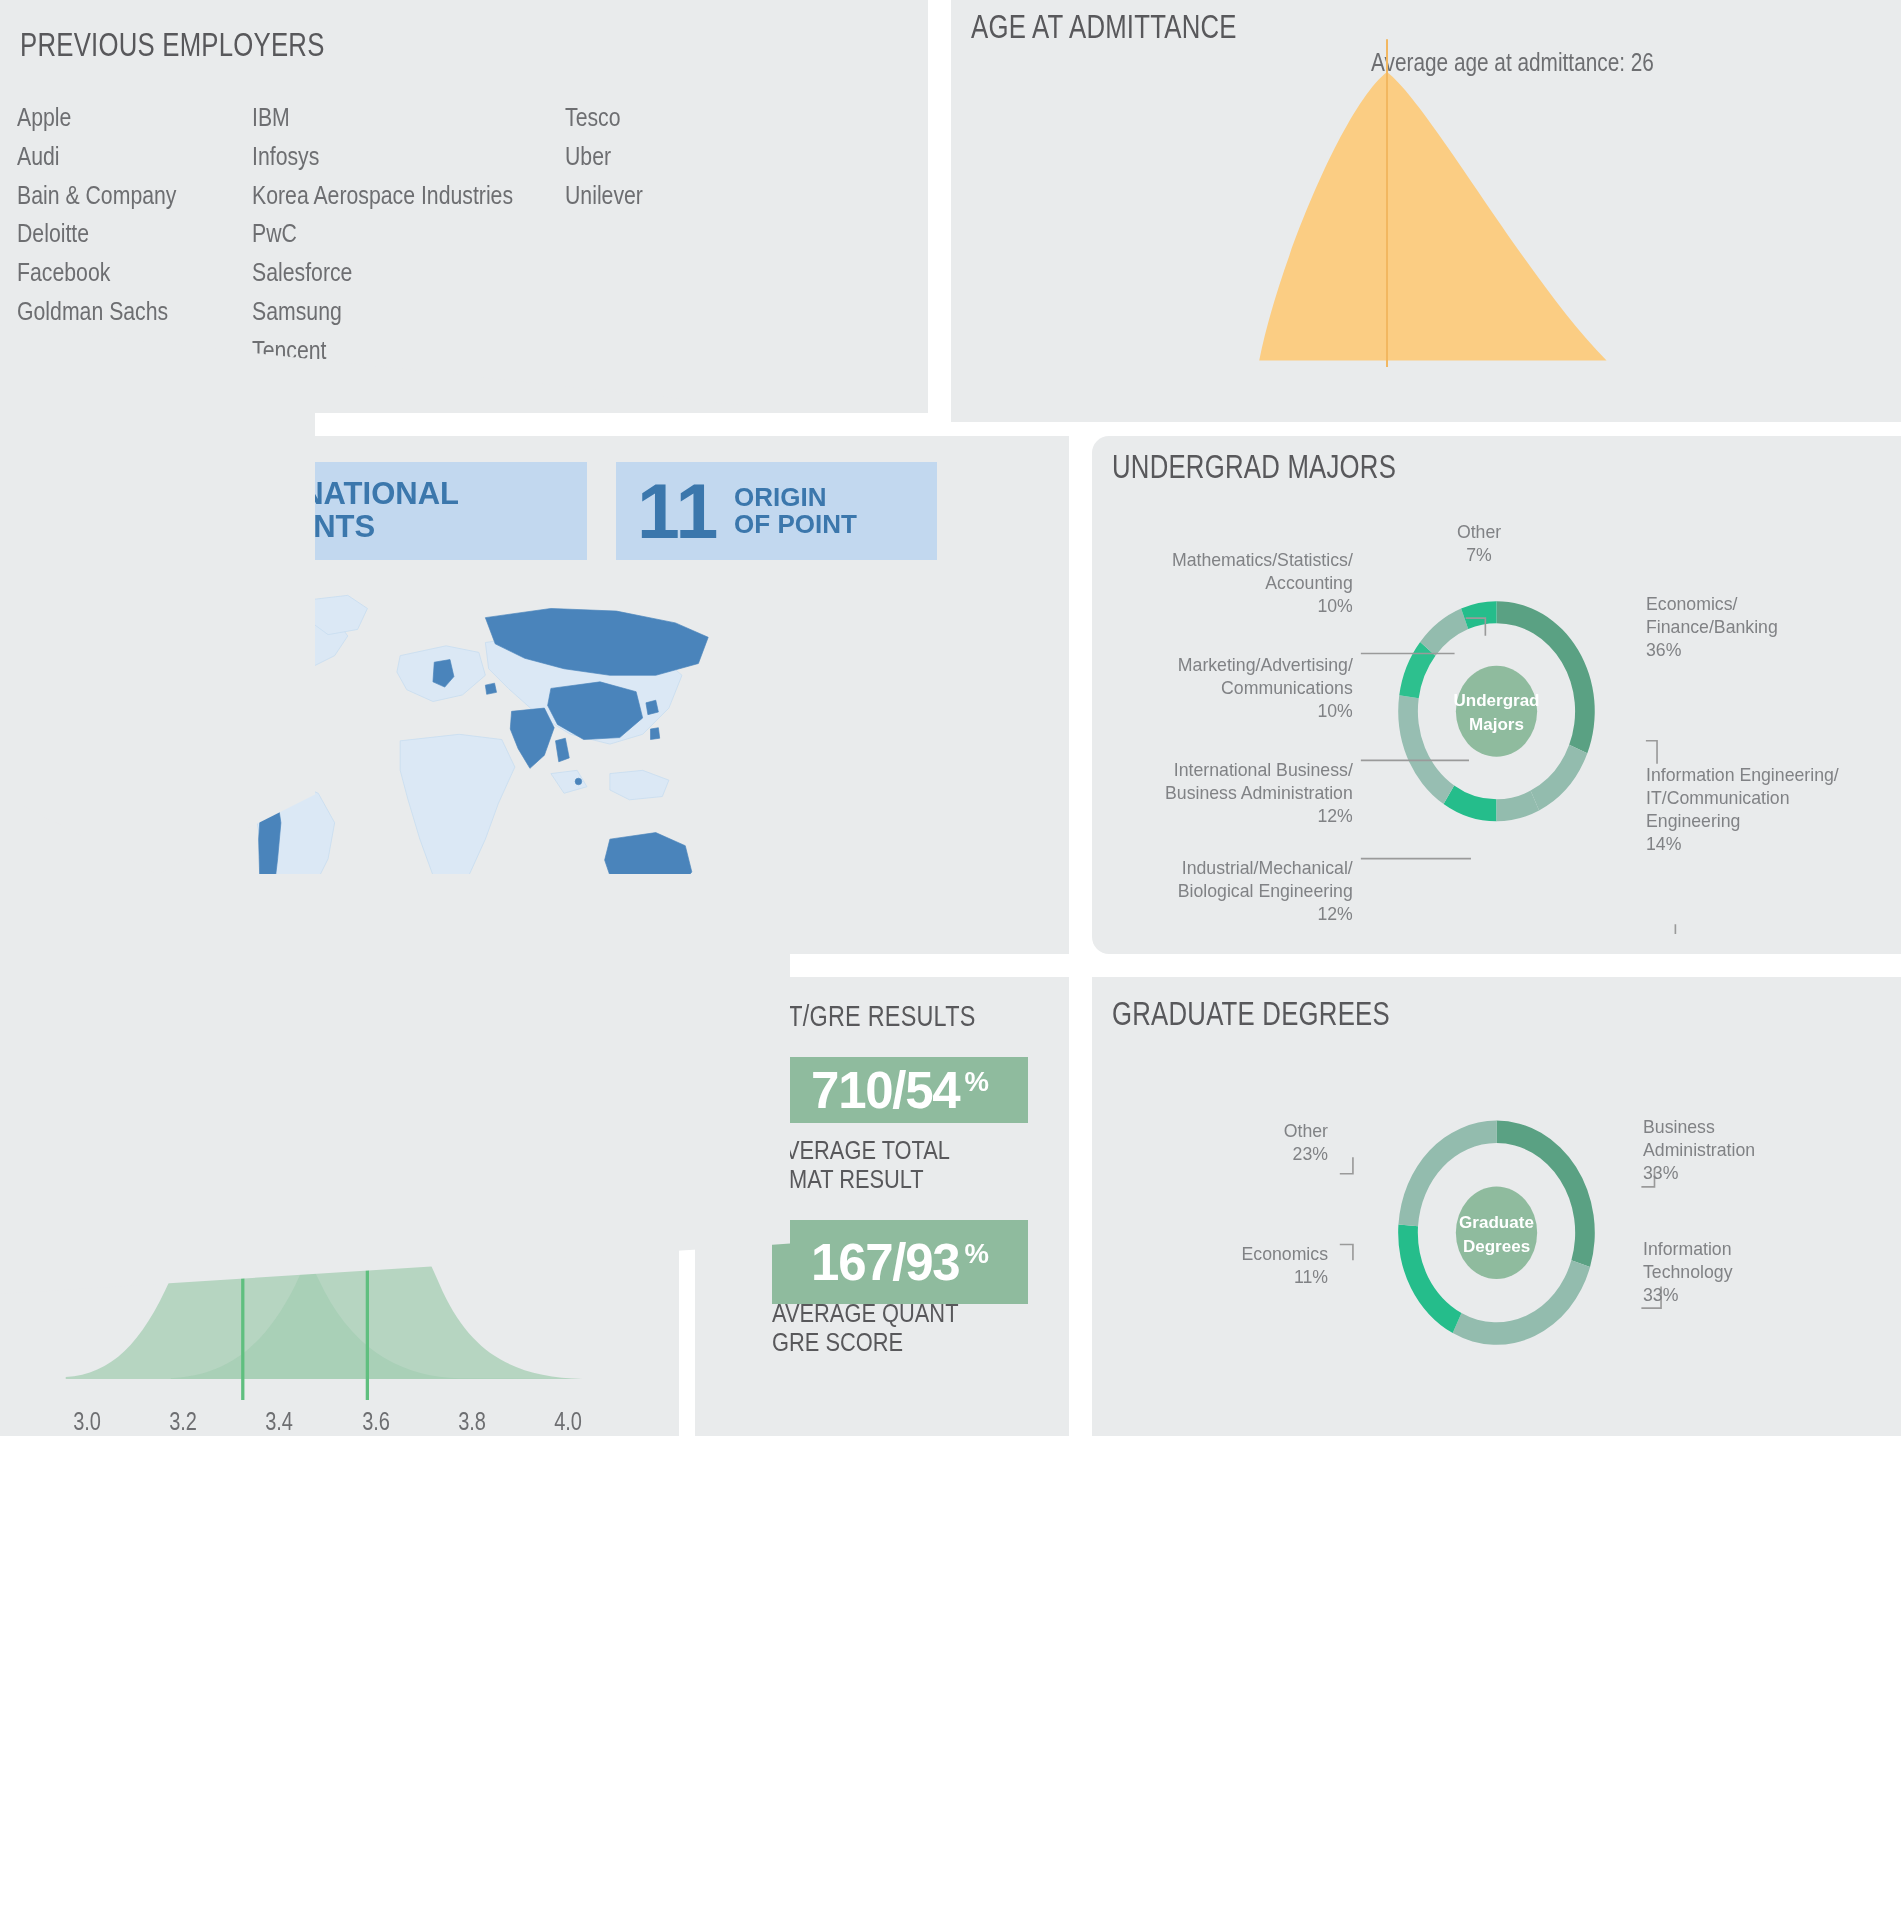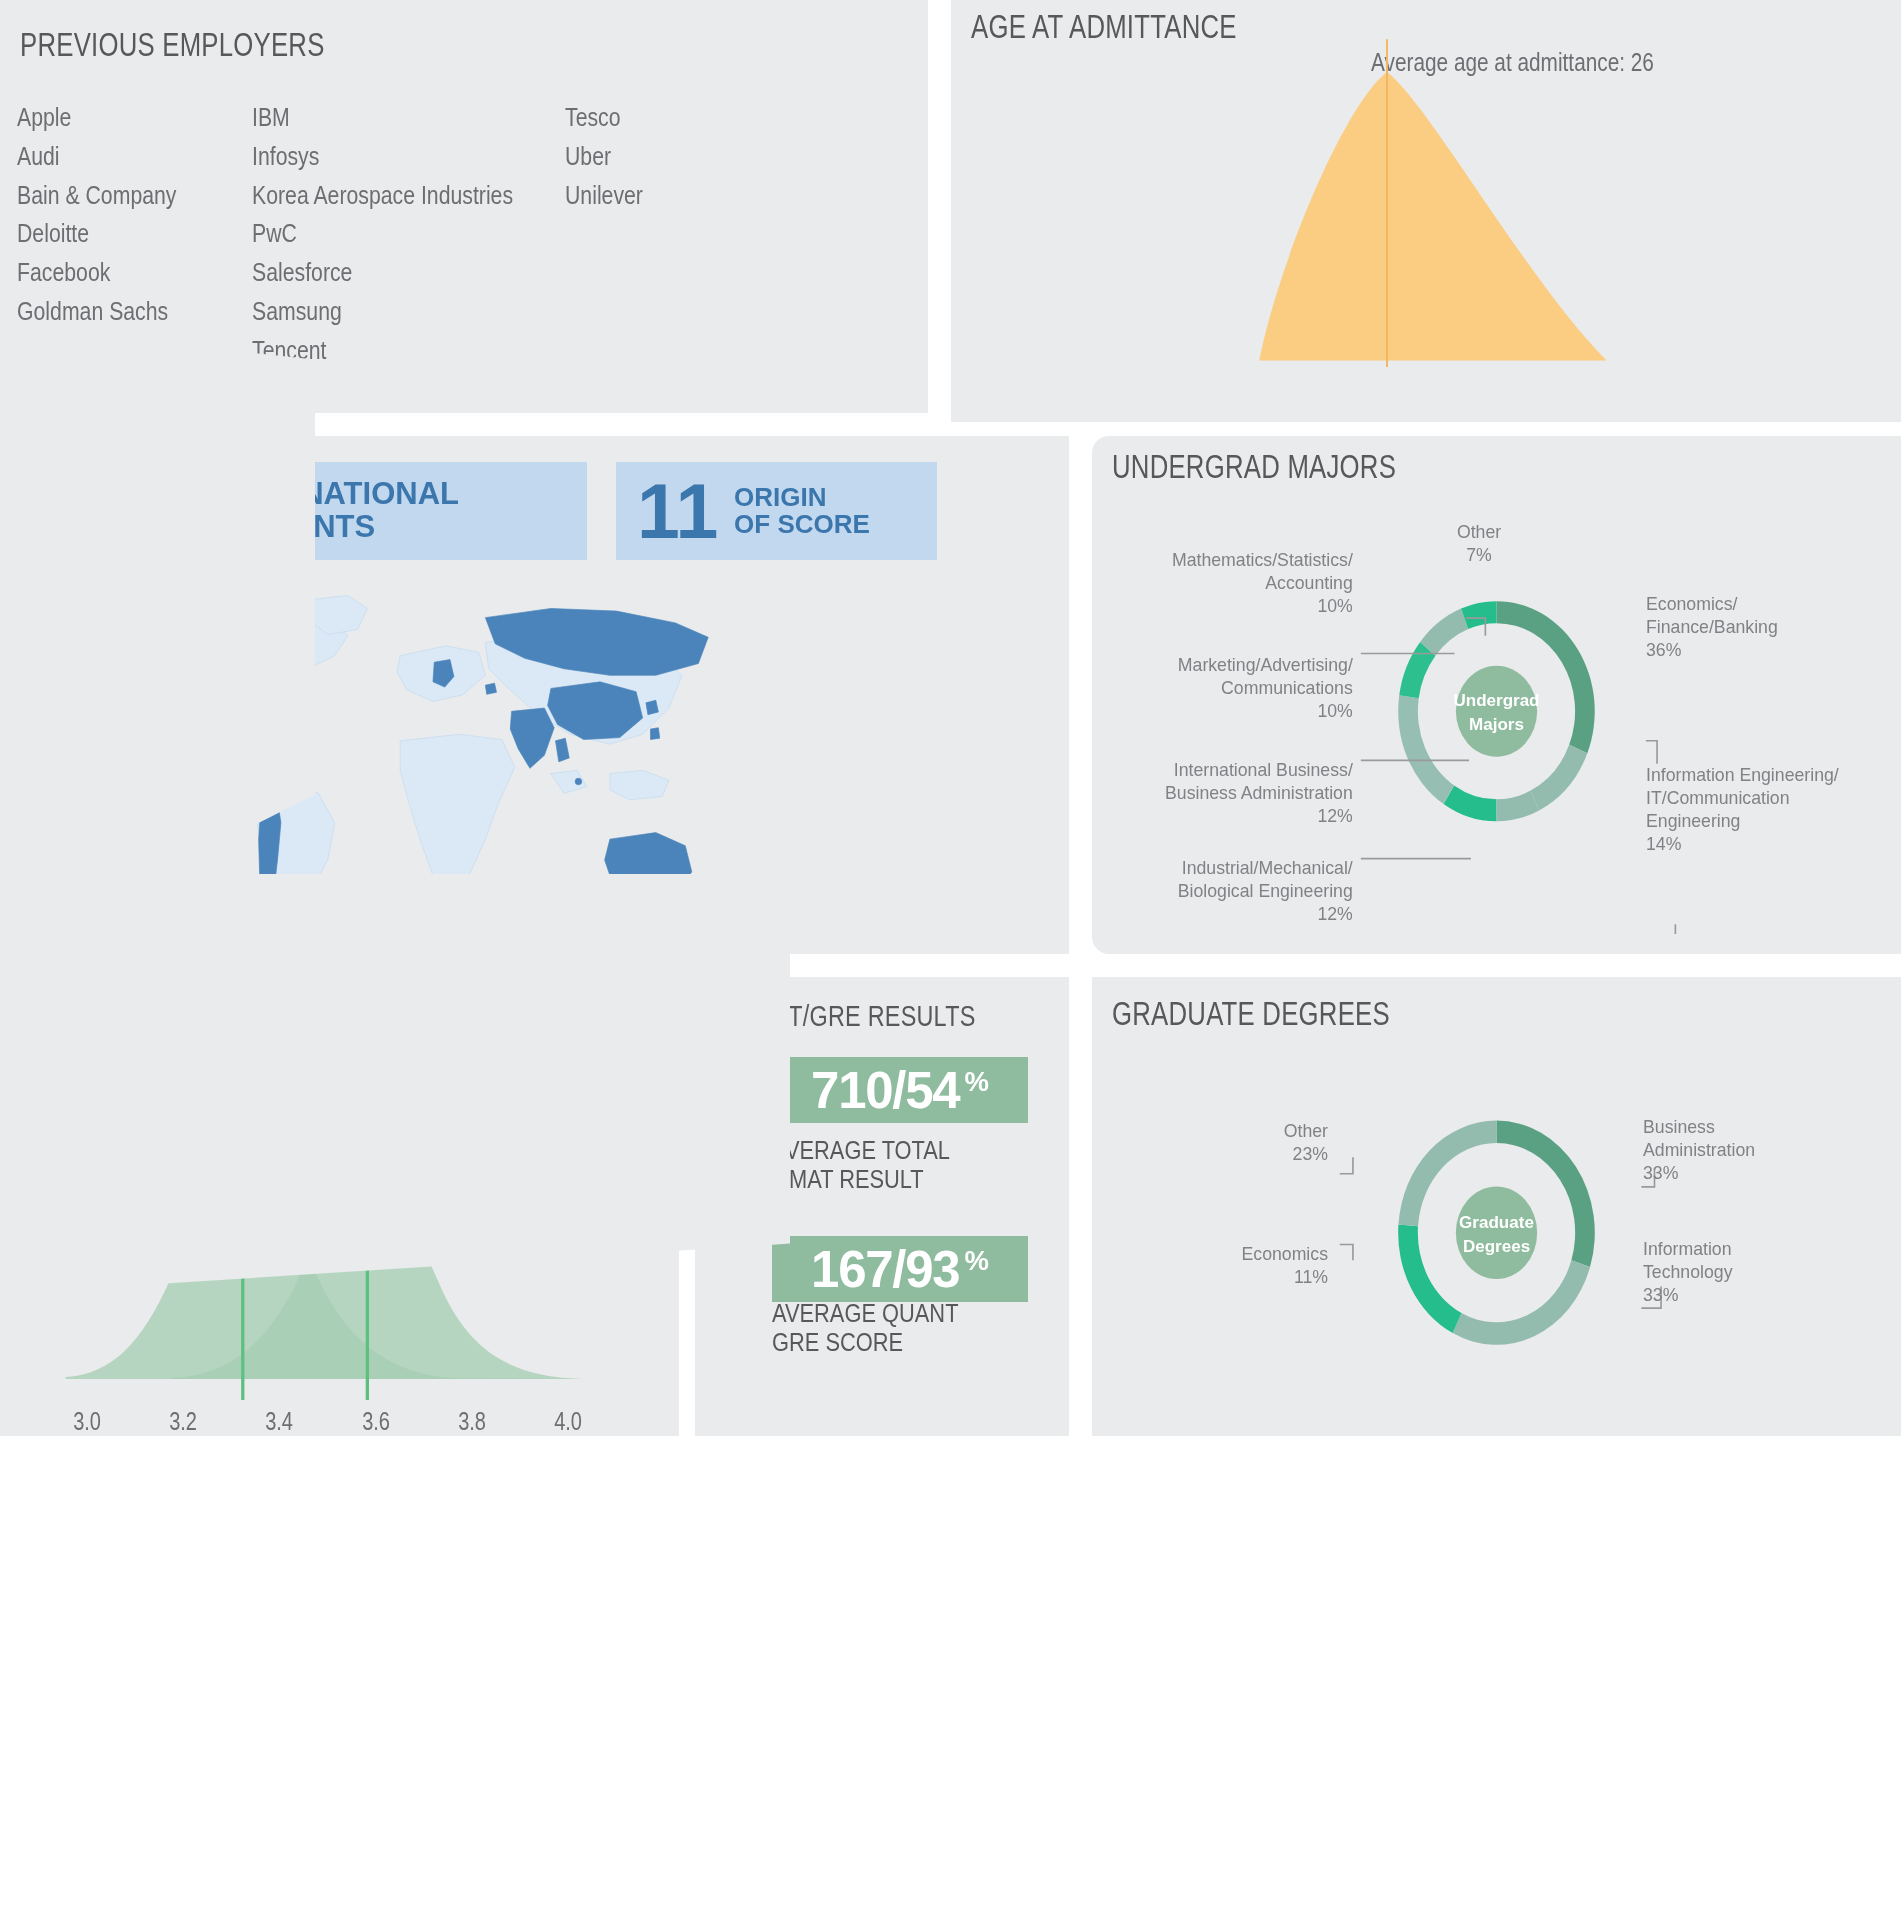--- a/index.html
+++ b/index.html
@@ -149,21 +149,21 @@
     <span class="lbl" style="font-size:31px;margin-left:22px;">
       <span>INTERNATIONAL</span><br>
       <span>STUDENTS</span>
     </span>
   </div>
 
   <div class="badge" style="left:616px; top:26px; width:321px; height:98px; padding-left:21px;">
     <span class="big" style="font-size:77px;">11</span>
     <span class="lbl" style="font-size:26px;margin-left:15.7px;">
       <span>ORIGIN</span><br>
-      <span>OF SCORE</span>
+      <span>OF POINT</span>
     </span>
   </div>
 
   <svg width="695" height="367" style="position:absolute;left:92px;top:141px;" viewBox="0 0 1060 560">
     <g fill="#dbe8f5" stroke="#c7ddf0" stroke-width="1.2">
 
       <path d="M40 95 L75 70 L130 58 L200 50 L265 56 L320 50 L370 62 L390 90 L370 120 L330 140 L300 170 L265 185 L230 175 L195 190 L160 180 L120 160 L80 145 L50 125 Z"></path>
 
       <path d="M330 35 L390 28 L420 48 L405 80 L360 88 L330 66 Z"></path>
 
@@ -318,21 +318,21 @@
 
   <div class="score-box" style="left:77px;top:80px;width:256px;height:66px;">
     <span class="sv">710/54</span>
     <span class="sp">%</span>
   </div>
   <div class="score-cap" style="left:77px;top:159px;">
     <span>AVERAGE TOTAL</span><br>
     <span>GMAT RESULT</span>
   </div>
 
-  <div class="score-box" style="left:77px;top:259px;width:256px;height:66px;justify-content:center;">
+  <div class="score-box" style="left:77px;top:243px;width:256px;height:84px;justify-content:center;">
     <span class="sv">167/93</span>
     <span class="sp">%</span>
   </div>
   <div class="score-cap" style="left:77px;top:322px;">
     <span>AVERAGE QUANT</span><br>
     <span>GRE SCORE</span>
   </div>
 </div>
 
 <div class="panel" id="p-gdeg">

